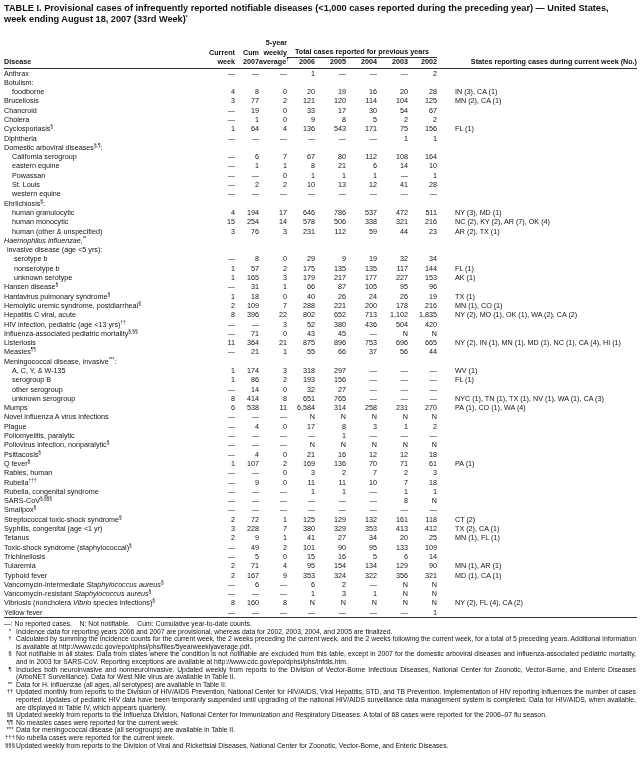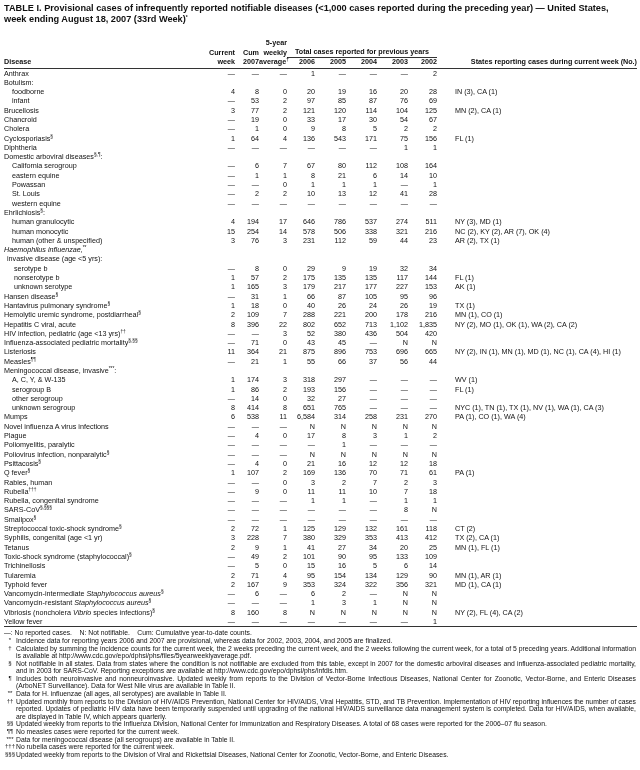--- a/index.html
+++ b/index.html
@@ -117,32 +117,20 @@
           <td class="num">8</td>
           <td class="num">0</td>
           <td class="num">20</td>
           <td class="num">19</td>
           <td class="num">16</td>
           <td class="num">20</td>
           <td class="num">28</td>
           <td class="st">IN (3), CA (1)</td>
         </tr>
         <tr>
-          <td class="dis ind1"><span>infant</span></td>
-          <td class="num">—</td>
-          <td class="num">53</td>
-          <td class="num">2</td>
-          <td class="num">97</td>
-          <td class="num">85</td>
-          <td class="num">87</td>
-          <td class="num">76</td>
-          <td class="num">69</td>
-          <td class="st"></td>
-        </tr>
-        <tr>
           <td class="dis"><span>Brucellosis</span></td>
           <td class="num">3</td>
           <td class="num">77</td>
           <td class="num">2</td>
           <td class="num">121</td>
           <td class="num">120</td>
           <td class="num">114</td>
           <td class="num">104</td>
           <td class="num">125</td>
           <td class="st">MN (2), CA (1)</td>
@@ -280,21 +268,21 @@
           <td class="st"></td>
         </tr>
         <tr>
           <td class="dis ind1"><span>human granulocytic</span></td>
           <td class="num">4</td>
           <td class="num">194</td>
           <td class="num">17</td>
           <td class="num">646</td>
           <td class="num">786</td>
           <td class="num">537</td>
-          <td class="num">274</td>
+          <td class="num">472</td>
           <td class="num">511</td>
           <td class="st">NY (3), MD (1)</td>
         </tr>
         <tr>
           <td class="dis ind1"><span>human monocytic</span></td>
           <td class="num">15</td>
           <td class="num">254</td>
           <td class="num">14</td>
           <td class="num">578</td>
           <td class="num">506</td>

